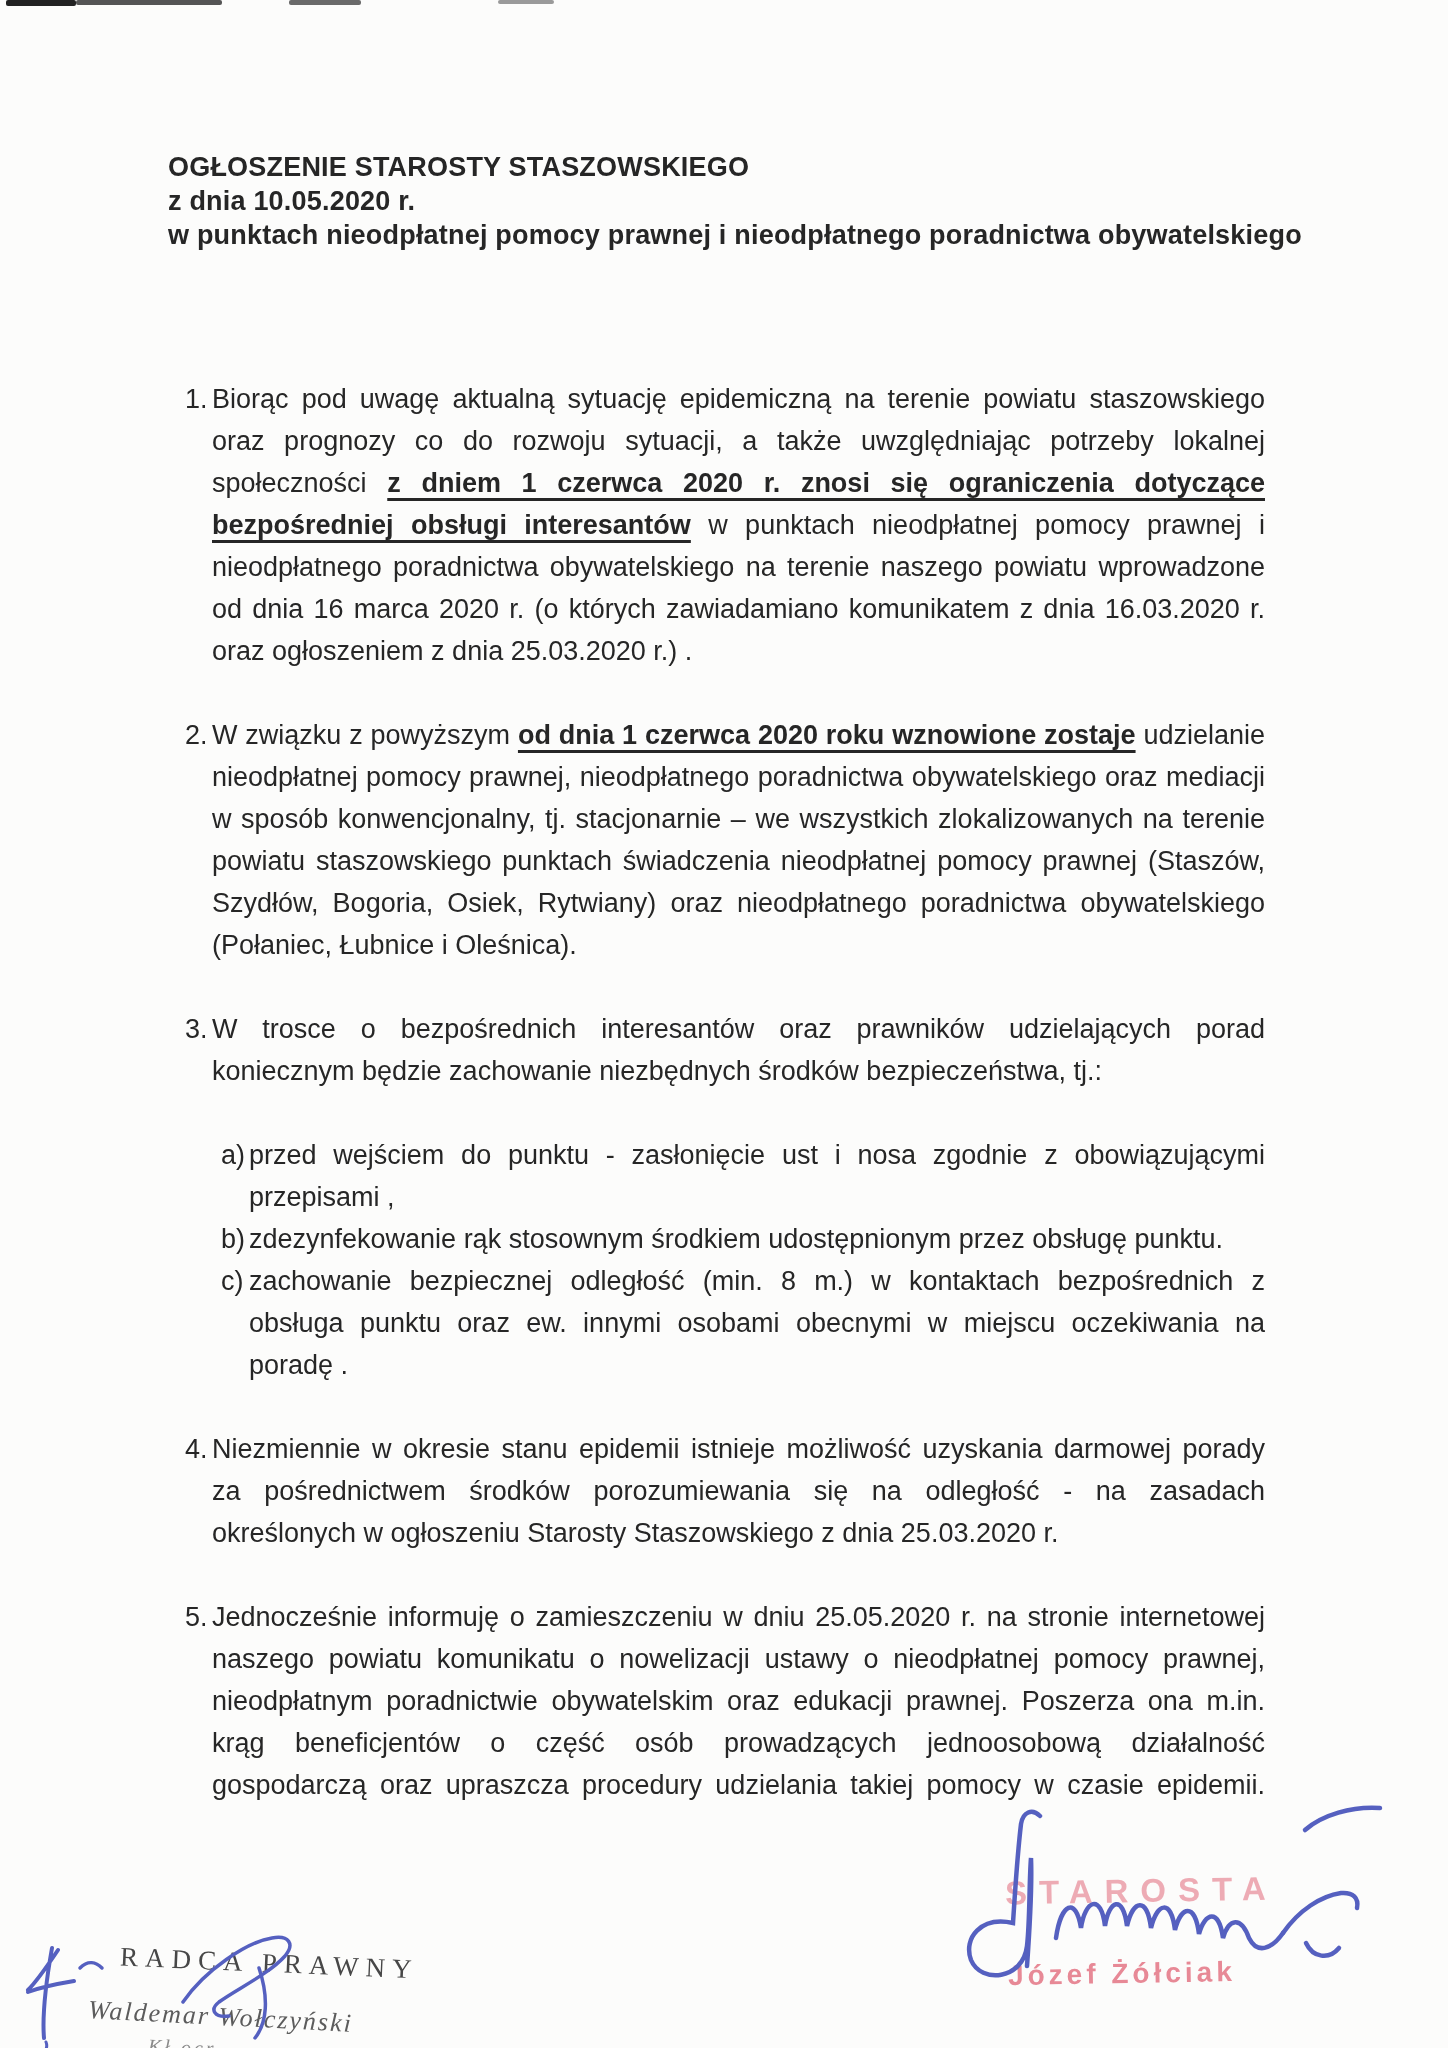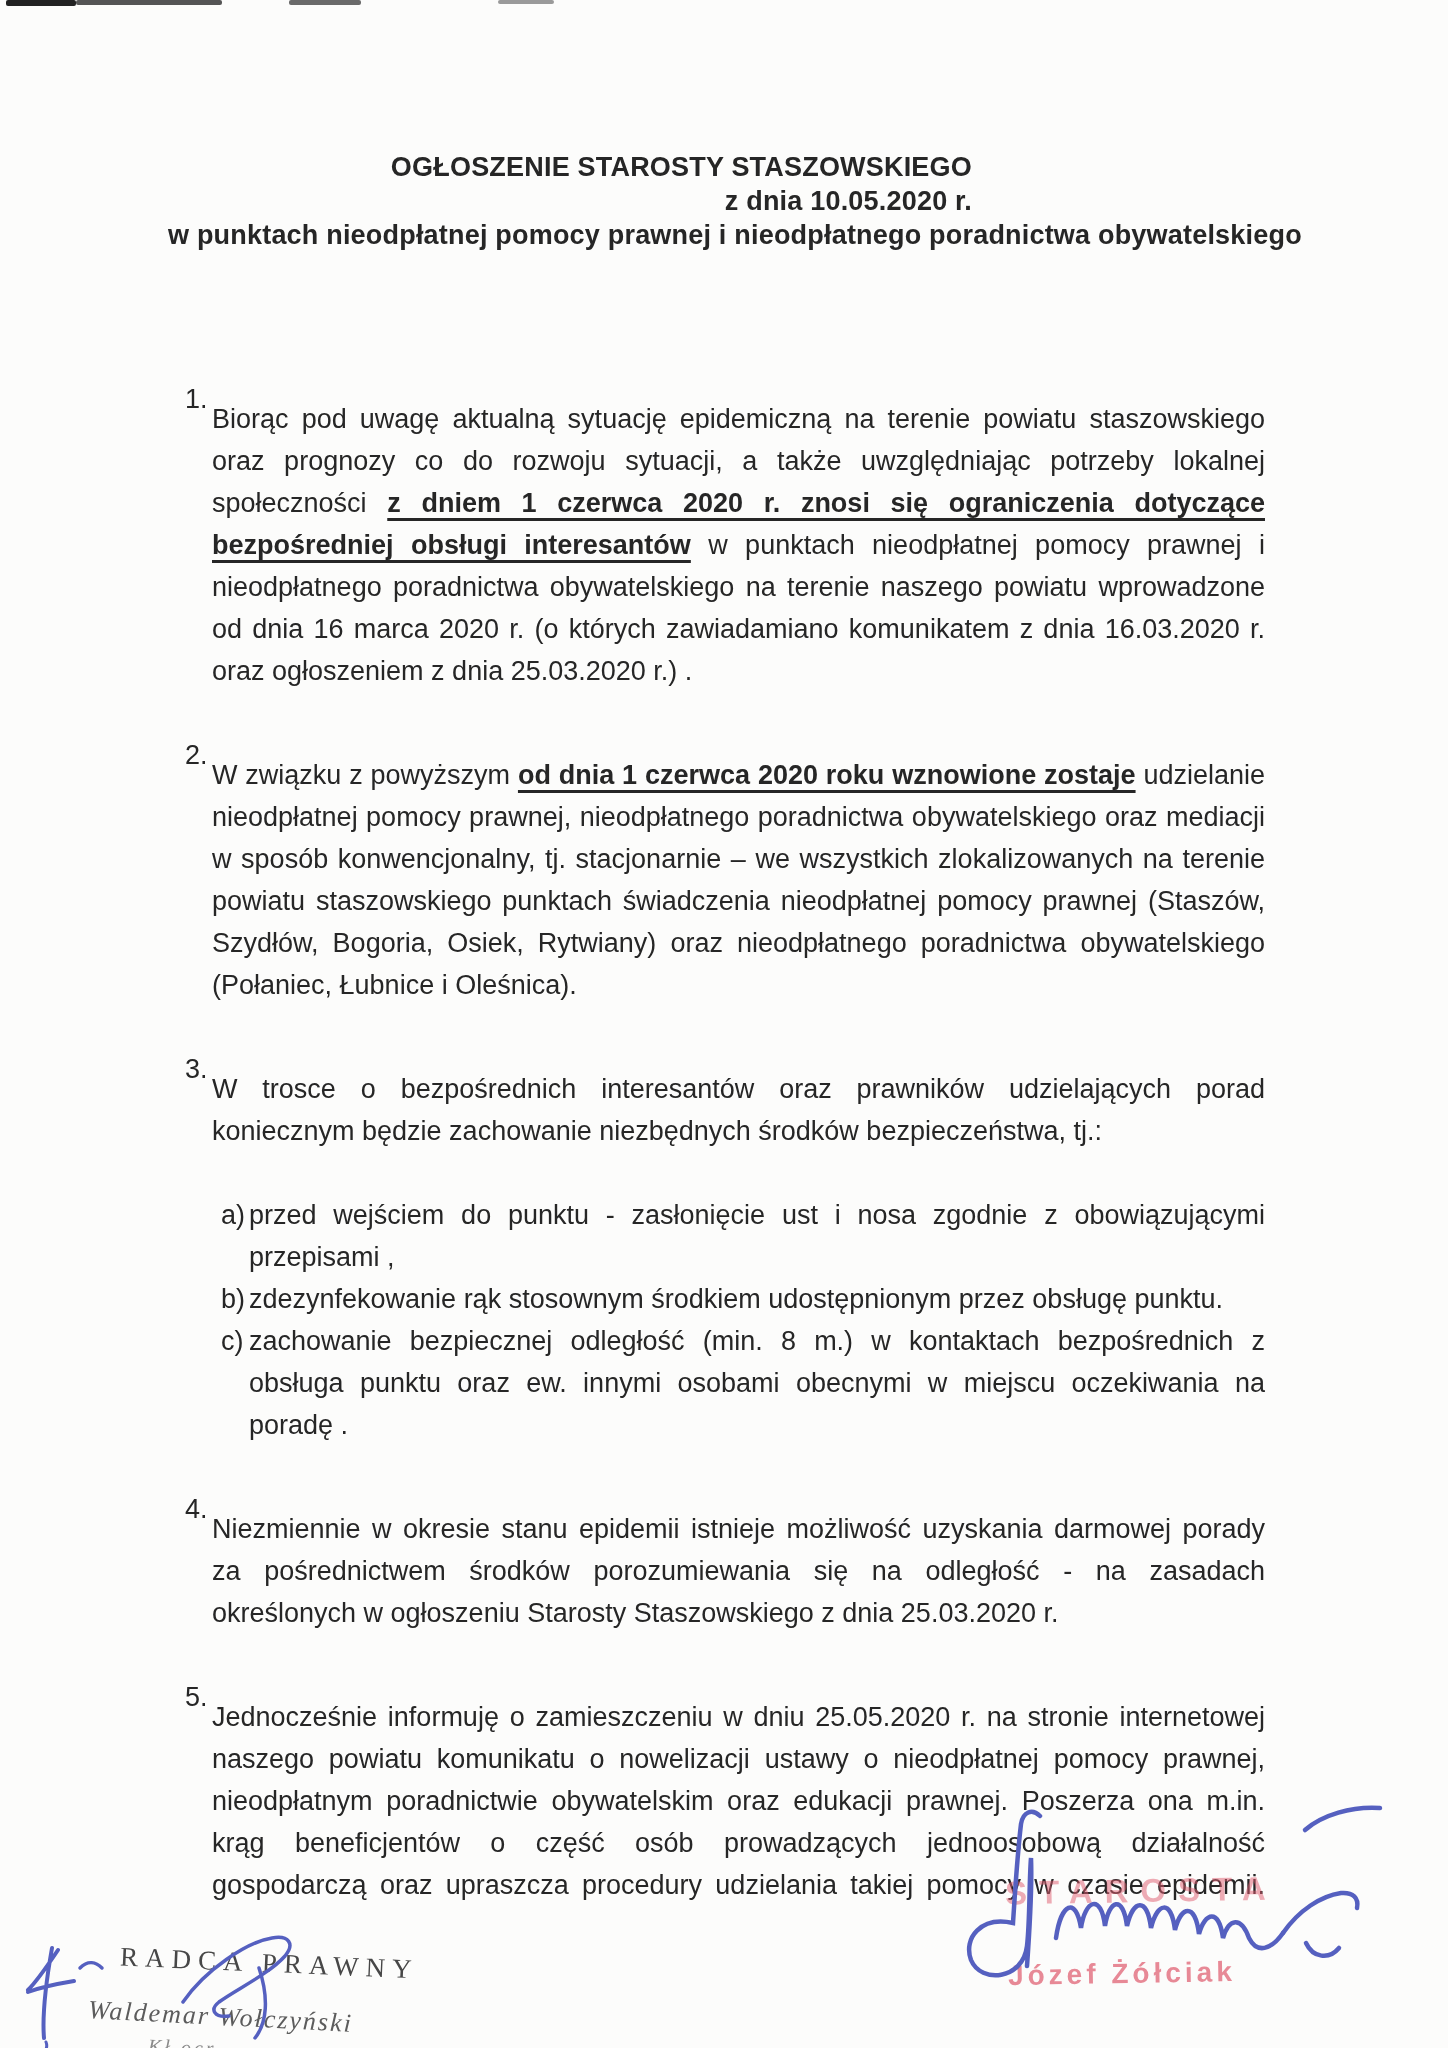--- a/index.html
+++ b/index.html
@@ -13,34 +13,34 @@
   }
   
   .scan-bar{position:absolute;top:0;height:6px;background:#3a3a3a;border-radius:2px;}
   .scan-bar.b1{left:6px;width:70px;background:#222;}
   .scan-bar.b2{left:76px;width:146px;height:5px;background:#555;}
   .scan-bar.b3{left:289px;width:72px;height:5px;background:#6a6a6a;}
   .scan-bar.b4{left:498px;width:56px;height:4px;background:#9a9a9a;}
 
   .doc-header{
     position:absolute;top:150px;left:168px;width:804px;
-    text-align:right;font-weight:bold;
+    text-align:left;font-weight:bold;
     font-size:27px;line-height:34px;
     letter-spacing:.2px;
   }
   .doc-header div{white-space:nowrap;}
 
   .doc-body{
     position:absolute;top:378px;left:185px;right:183px;
     font-size:27px;line-height:42px;
   }
   .item-block{margin-bottom:42px;}
   .item{display:flex;}
   .item .num{flex:0 0 27px;}
-  .item .txt{flex:1;text-align:justify;margin-top:20px;}
+  .item .txt{flex:1;text-align:justify;}
   .seg-normal{font-weight:normal;}
   .seg-bold-underline{
     font-weight:bold;
     text-decoration:underline;
     text-decoration-thickness:2.5px;
     text-underline-offset:6px;
   }
   .subitems{margin-top:42px;margin-left:36px;}
   .subitem{display:flex;}
   .subitem .letter{flex:0 0 28px;}

